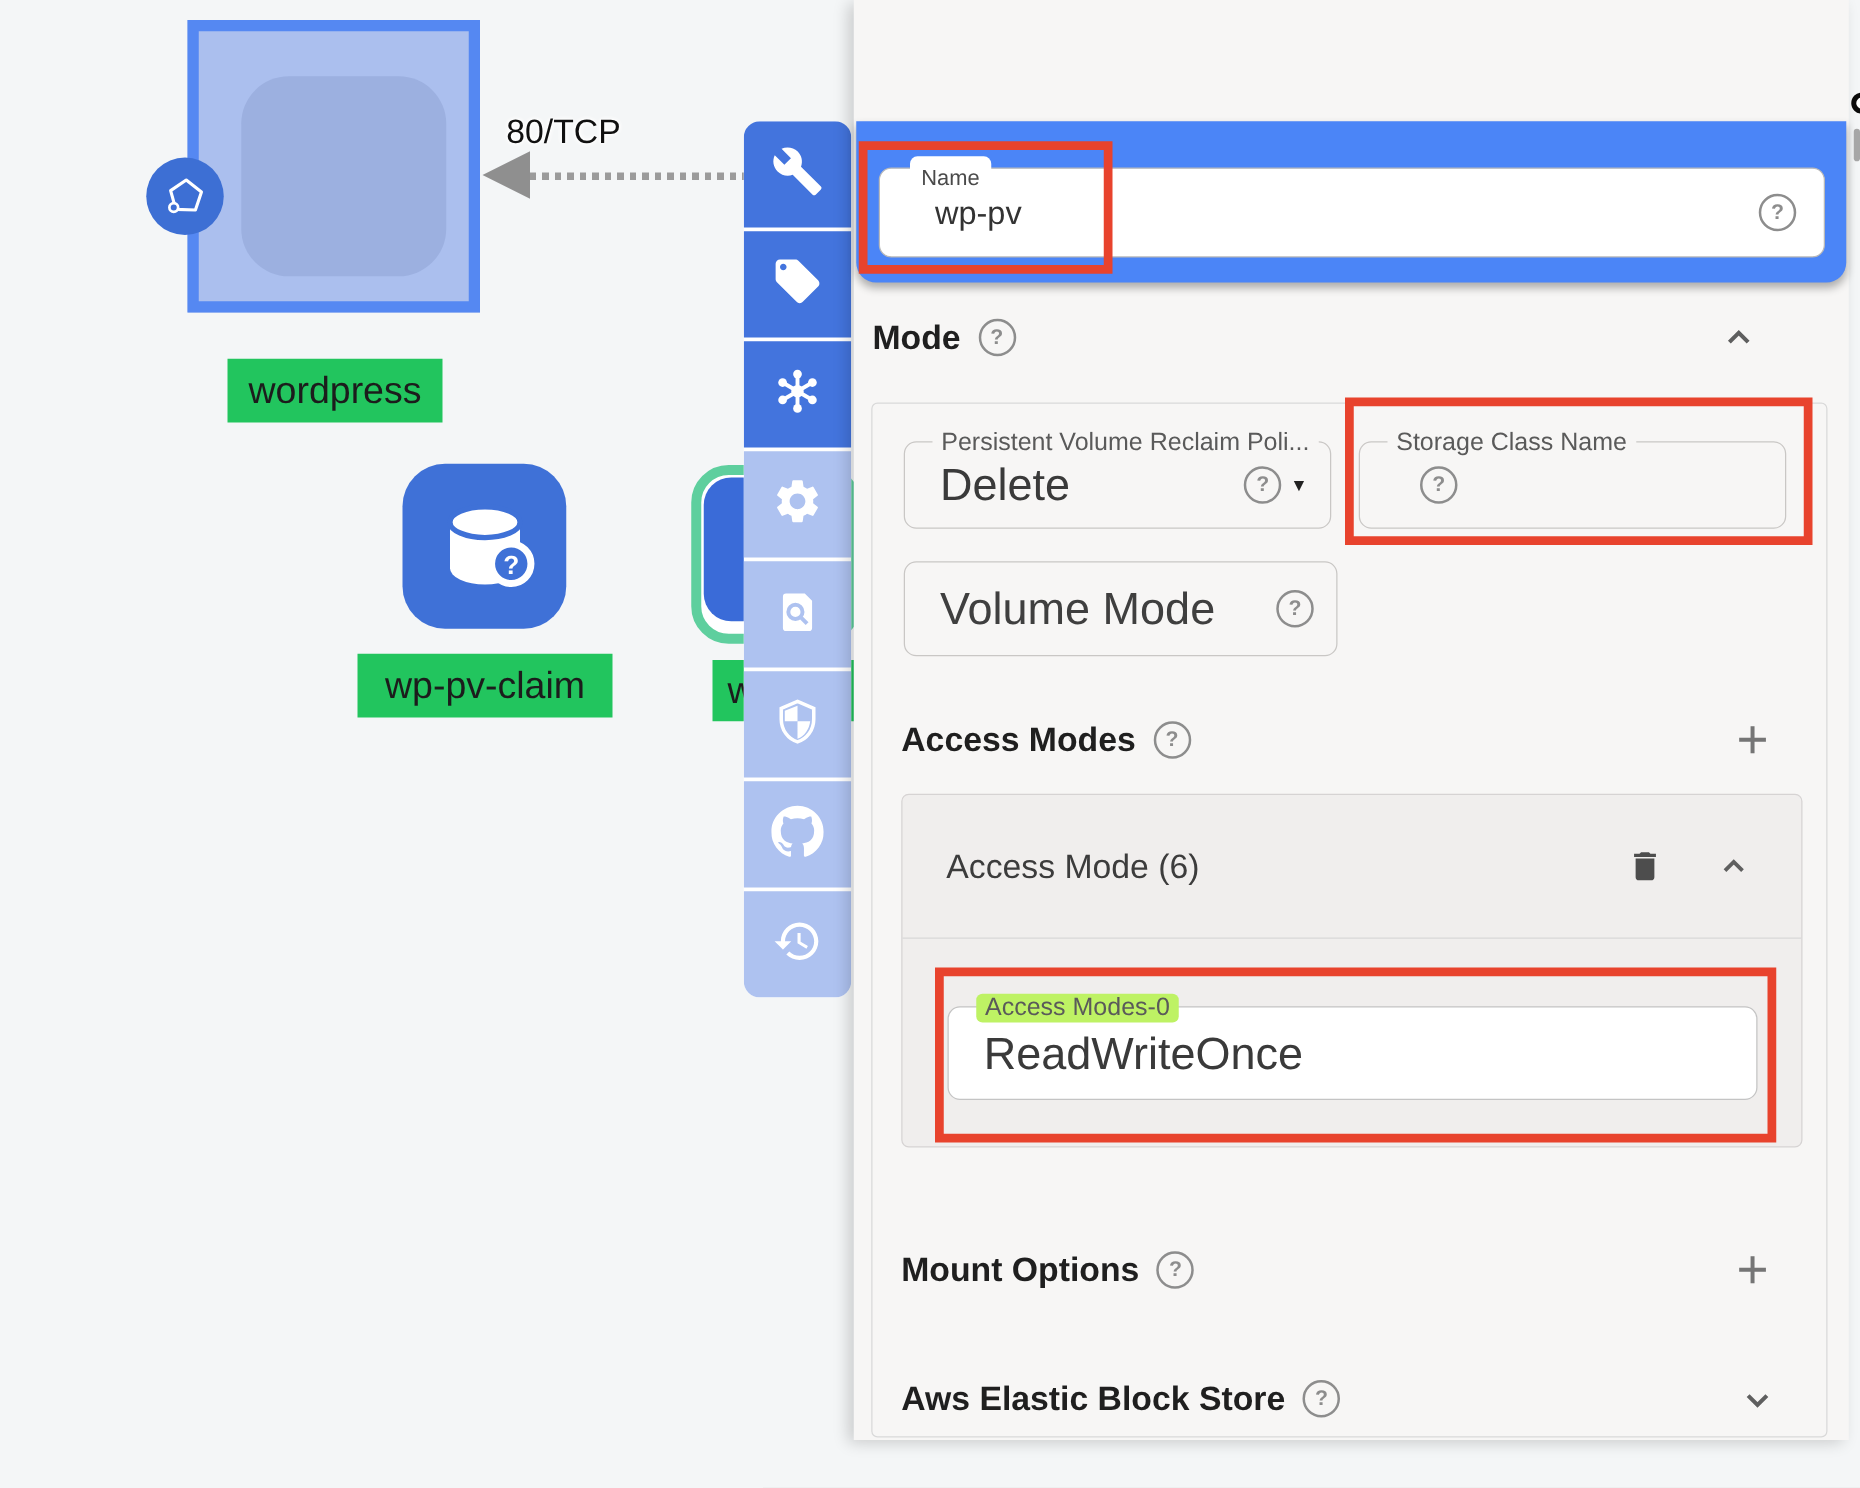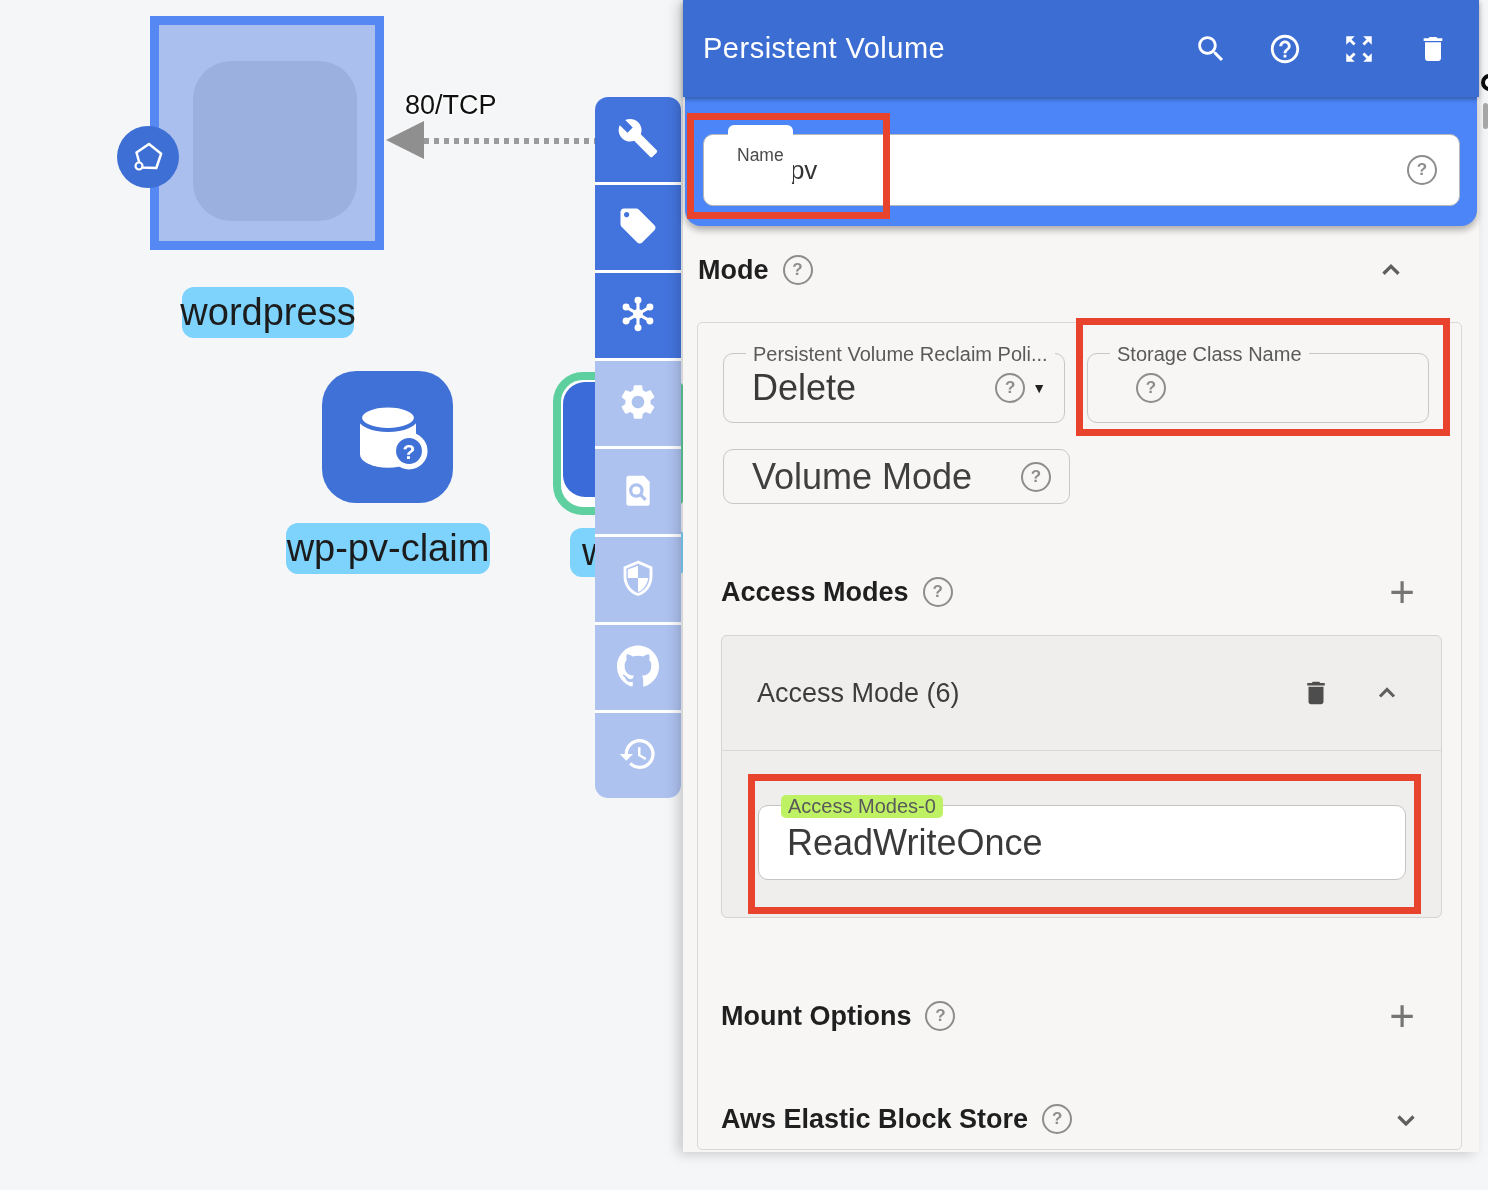--- a/index.html
+++ b/index.html
@@ -6,21 +6,21 @@
   #app{position:relative;width:1488px;height:1190px;overflow:hidden;
        background:#f4f6f7;font-family:"Liberation Sans",sans-serif;}
   .abs{position:absolute;}
 
   
   .wp-node{left:150px;top:16px;width:234px;height:234px;border:9px solid #5588f2;
            background:#abbfee;box-sizing:border-box;}
   .wp-inner{left:34px;top:36px;width:164px;height:160px;background:#9cb0e0;border-radius:38px;}
   .wp-badge{left:-42px;top:101px;width:62px;height:62px;border-radius:50%;background:#3d6fd4;
             display:flex;align-items:center;justify-content:center;}
-  .pill{background:#7dd3fc;border-radius:12px;color:#1c1c1c;font-size:38px;
+  .pill{background:#22c55e;border-radius:0;color:#1c1c1c;font-size:30px;
         display:flex;align-items:center;justify-content:center;}
   .wp-label{left:182px;top:287px;width:172px;height:51px;}
   .edge-line{left:424px;top:138px;width:172px;height:6px;
              background:repeating-linear-gradient(90deg,#9b9b9b 0 5px,transparent 5px 10px);}
   .edge-arrow{left:386px;top:121px;width:0;height:0;border-top:19px solid transparent;
               border-bottom:19px solid transparent;border-right:38px solid #8f8f8f;}
   .edge-label{left:405px;top:90px;font-size:27px;font-weight:500;color:#101010;
               text-shadow:0 0 3px #fff,0 0 3px #fff,0 0 5px #fff,0 0 5px #fff;}
   .pvc-node{left:322px;top:371px;width:131px;height:132px;border-radius:34px;background:#3f71d7;
             display:flex;align-items:center;justify-content:center;}
@@ -43,21 +43,21 @@
          box-shadow:-5px 2px 12px rgba(0,0,0,.18);}
   .p-header{left:0;top:0;width:796px;height:97px;background:#3c6dd2;display:flex;align-items:center;
             box-shadow:0 2px 5px rgba(0,0,0,.35);z-index:3;}
   .p-title{color:#fff;font-size:29px;margin-left:20px;flex:1;letter-spacing:.5px;}
   .p-hicons{display:flex;align-items:center;gap:38px;margin-right:28px;}
   .p-hicons .hic{width:36px;height:36px;display:flex;align-items:center;justify-content:center;cursor:pointer;}
   .name-sec{left:2px;top:97px;width:792px;height:129px;background:#4b85f7;border-radius:0 0 16px 16px;
             box-shadow:0 4px 7px rgba(0,0,0,.30);z-index:2;}
   .name-input{left:18px;top:37px;width:757px;height:72px;background:#fff;border:1px solid #b9b9b9;
               border-radius:10px;box-sizing:border-box;display:flex;align-items:center;}
-  .name-tab{left:43px;top:28px;background:#fff;border-radius:6px;padding:20px 9px;font-size:17.5px;color:#4a4a4a;z-index:4;}
+  .name-tab{left:43px;top:28px;background:#fff;border-radius:6px;padding:7px 9px;font-size:17.5px;color:#4a4a4a;z-index:4;}
   .name-val{margin-left:44px;font-size:26px;color:#333;flex:1;}
 
   .qmark{width:30px;height:30px;border:2.5px solid #8d8d8d;border-radius:50%;box-sizing:border-box;
          display:inline-flex;align-items:center;justify-content:center;
          font-size:17px;font-weight:700;color:#8d8d8d;flex:0 0 auto;cursor:pointer;}
   .row{display:flex;align-items:center;}
   .spec-row{left:15px;top:248px;width:730px;height:44px;}
   .h-bold{font-size:27px;font-weight:700;color:#1f1f1f;}
   .spacer{flex:1;}
   .gap14{margin-left:14px;}
@@ -69,21 +69,21 @@
   .field{position:absolute;border:1.5px solid #c9c7c5;border-radius:10px;box-sizing:border-box;
          display:flex;align-items:center;}
   .f-label{position:absolute;top:-11px;left:22px;padding:0 7px;font-size:20px;color:#5a5a5a;
            background:#f7f6f5;white-space:nowrap;}
   .f-val{margin-left:28px;font-size:36px;color:#3a3a3a;flex:1;white-space:nowrap;overflow:hidden;}
   .f-icons{display:flex;align-items:center;gap:7px;margin-right:18px;}
   .dd{font-size:14px;color:#222;cursor:pointer;}
 
   .reclaim{left:25px;top:30px;width:342px;height:70px;}
   .storage{left:389px;top:30px;width:342px;height:70px;padding-left:48px;}
-  .volmode{left:25px;top:126px;width:347px;height:55px;justify-content:center;}
+  .volmode{left:25px;top:126px;width:347px;height:76px;justify-content:center;}
 
   .am-row{left:23px;top:247px;width:722px;height:44px;}
   .card{left:23px;top:312px;width:721px;height:283px;background:#f0eeed;border:1px solid #d6d3d3;
         border-radius:6px;box-sizing:border-box;}
   .card-h{left:0;top:0;width:719px;height:114px;border-bottom:1px solid #d8d8d8;display:flex;align-items:center;}
   .card-title{font-size:27px;color:#3c3c3c;margin-left:35px;flex:1;}
   .card-ic{display:flex;align-items:center;gap:42px;margin-right:40px;}
   .am-field{left:36px;top:169px;width:648px;height:75px;background:#fff;border:1.5px solid #c4c4c4;}
   .am-field .f-label{background:#bef264;border-radius:5px;}
   .mo-row{left:23px;top:671px;width:722px;height:44px;}
@@ -212,45 +212,20 @@
       <span>
       <svg width="40" height="40" viewBox="0 0 24 24" fill="#fff">
             <path d="M13 3c-4.97 0-9 4.03-9 9H1l3.89 3.89.07.14L9 12H6c0-3.87 3.13-7 7-7s7 3.13 7 7-3.13 7-7 7c-1.93 0-3.68-.79-4.94-2.06l-1.42 1.42C8.27 19.99 10.51 21 13 21c4.97 0 9-4.03 9-9s-4.03-9-9-9zm-1 5v5l4.28 2.54.72-1.21-3.5-2.08V8H12z"></path>
           </svg>
       </span>
     </div>
   </div>
 
   <div class="abs panel">
 
-    <div class="abs p-header">
-      <div class="p-title">Persistent Volume</div>
-      <div class="p-hicons">
-        <span class="hic">
-          <svg width="34" height="34" viewBox="0 0 24 24" fill="#fff">
-              <path d="M15.5 14h-.79l-.28-.27C15.41 12.59 16 11.11 16 9.5 16 5.91 13.09 3 9.5 3S3 5.91 3 9.5 5.91 16 9.5 16c1.61 0 3.09-.59 4.23-1.57l.27.28v.79l5 4.99L20.49 19l-4.99-5zm-6 0C7.01 14 5 11.99 5 9.5S7.01 5 9.5 5 14 7.01 14 9.5 11.99 14 9.5 14z"></path>
-            </svg>
-        </span>
-        <span class="hic">
-          <svg width="34" height="34" viewBox="0 0 24 24" fill="#fff">
-              <path d="M11 18h2v-2h-2v2zm1-16C6.48 2 2 6.48 2 12s4.48 10 10 10 10-4.48 10-10S17.52 2 12 2zm0 18c-4.41 0-8-3.59-8-8s3.59-8 8-8 8 3.59 8 8-3.59 8-8 8zm0-14c-2.21 0-4 1.79-4 4h2c0-1.1.9-2 2-2s2 .9 2 2c0 2-3 1.75-3 5h2c0-2.25 3-2.5 3-5 0-2.21-1.79-4-4-4z"></path>
-            </svg>
-        </span>
-        <span class="hic">
-          <svg width="34" height="34" viewBox="0 0 24 24" fill="#fff">
-              <path d="M15 3l2.3 2.3-2.89 2.87 1.42 1.42L18.7 6.7 21 9V3h-6zM3 9l2.3-2.3 2.87 2.89 1.42-1.42L6.7 5.3 9 3H3v6zm6 12l-2.3-2.3 2.89-2.87-1.42-1.42L5.3 17.3 3 15v6h6zm12-6l-2.3 2.3-2.87-2.89-1.42 1.42 2.89 2.87L15 21h6v-6z"></path>
-            </svg>
-        </span>
-        <span class="hic">
-          <svg width="32" height="32" viewBox="0 0 24 24" fill="#fff">
-              <path d="M6 19c0 1.1.9 2 2 2h8c1.1 0 2-.9 2-2V7H6v12zM19 4h-3.5l-1-1h-5l-1 1H5v2h14V4z"></path>
-            </svg>
-        </span>
-      </div>
-    </div>
 
     <div class="abs name-sec">
       <div class="abs name-tab">Name</div>
       <div class="abs name-input">
         <span class="name-val">wp-pv</span>
         <span class="qmark" style="margin-right:22px;">?</span>
       </div>
     </div>
 
     <div class="abs row spec-row">

